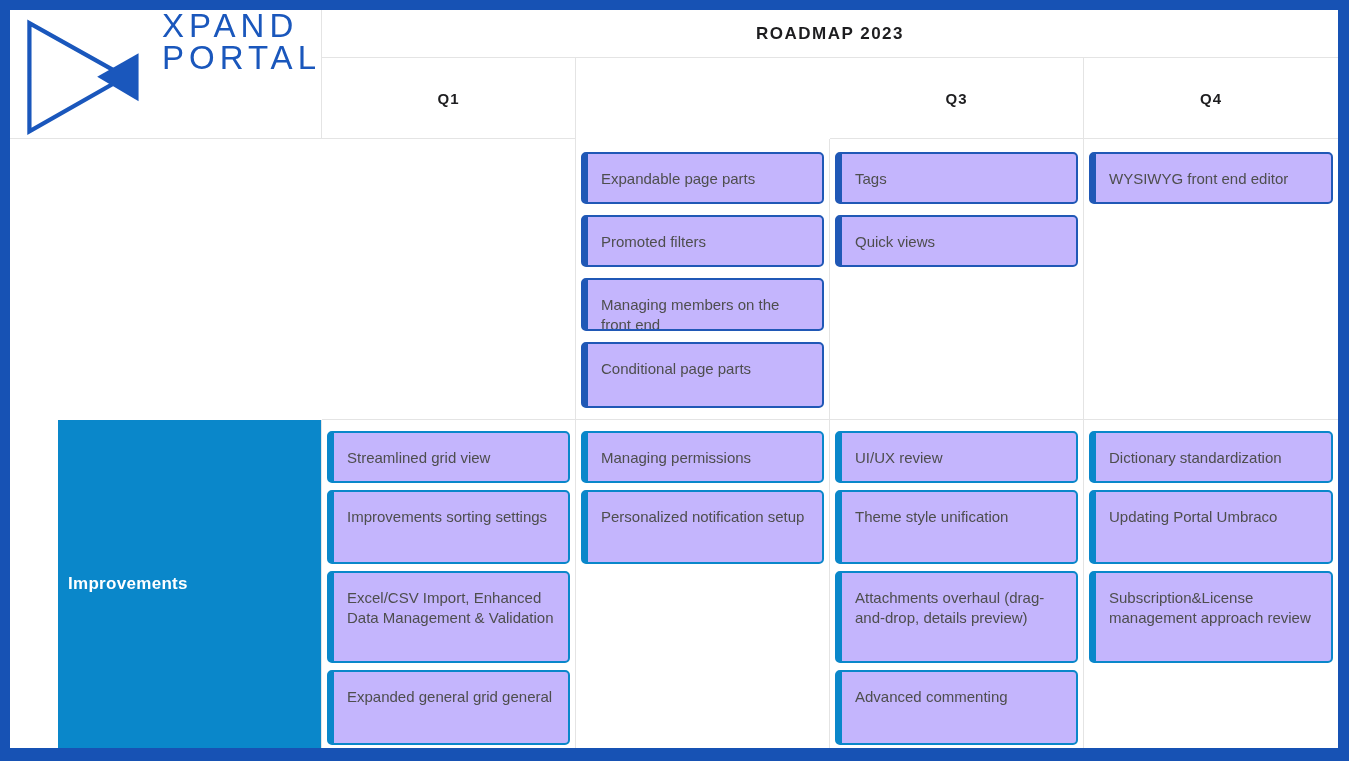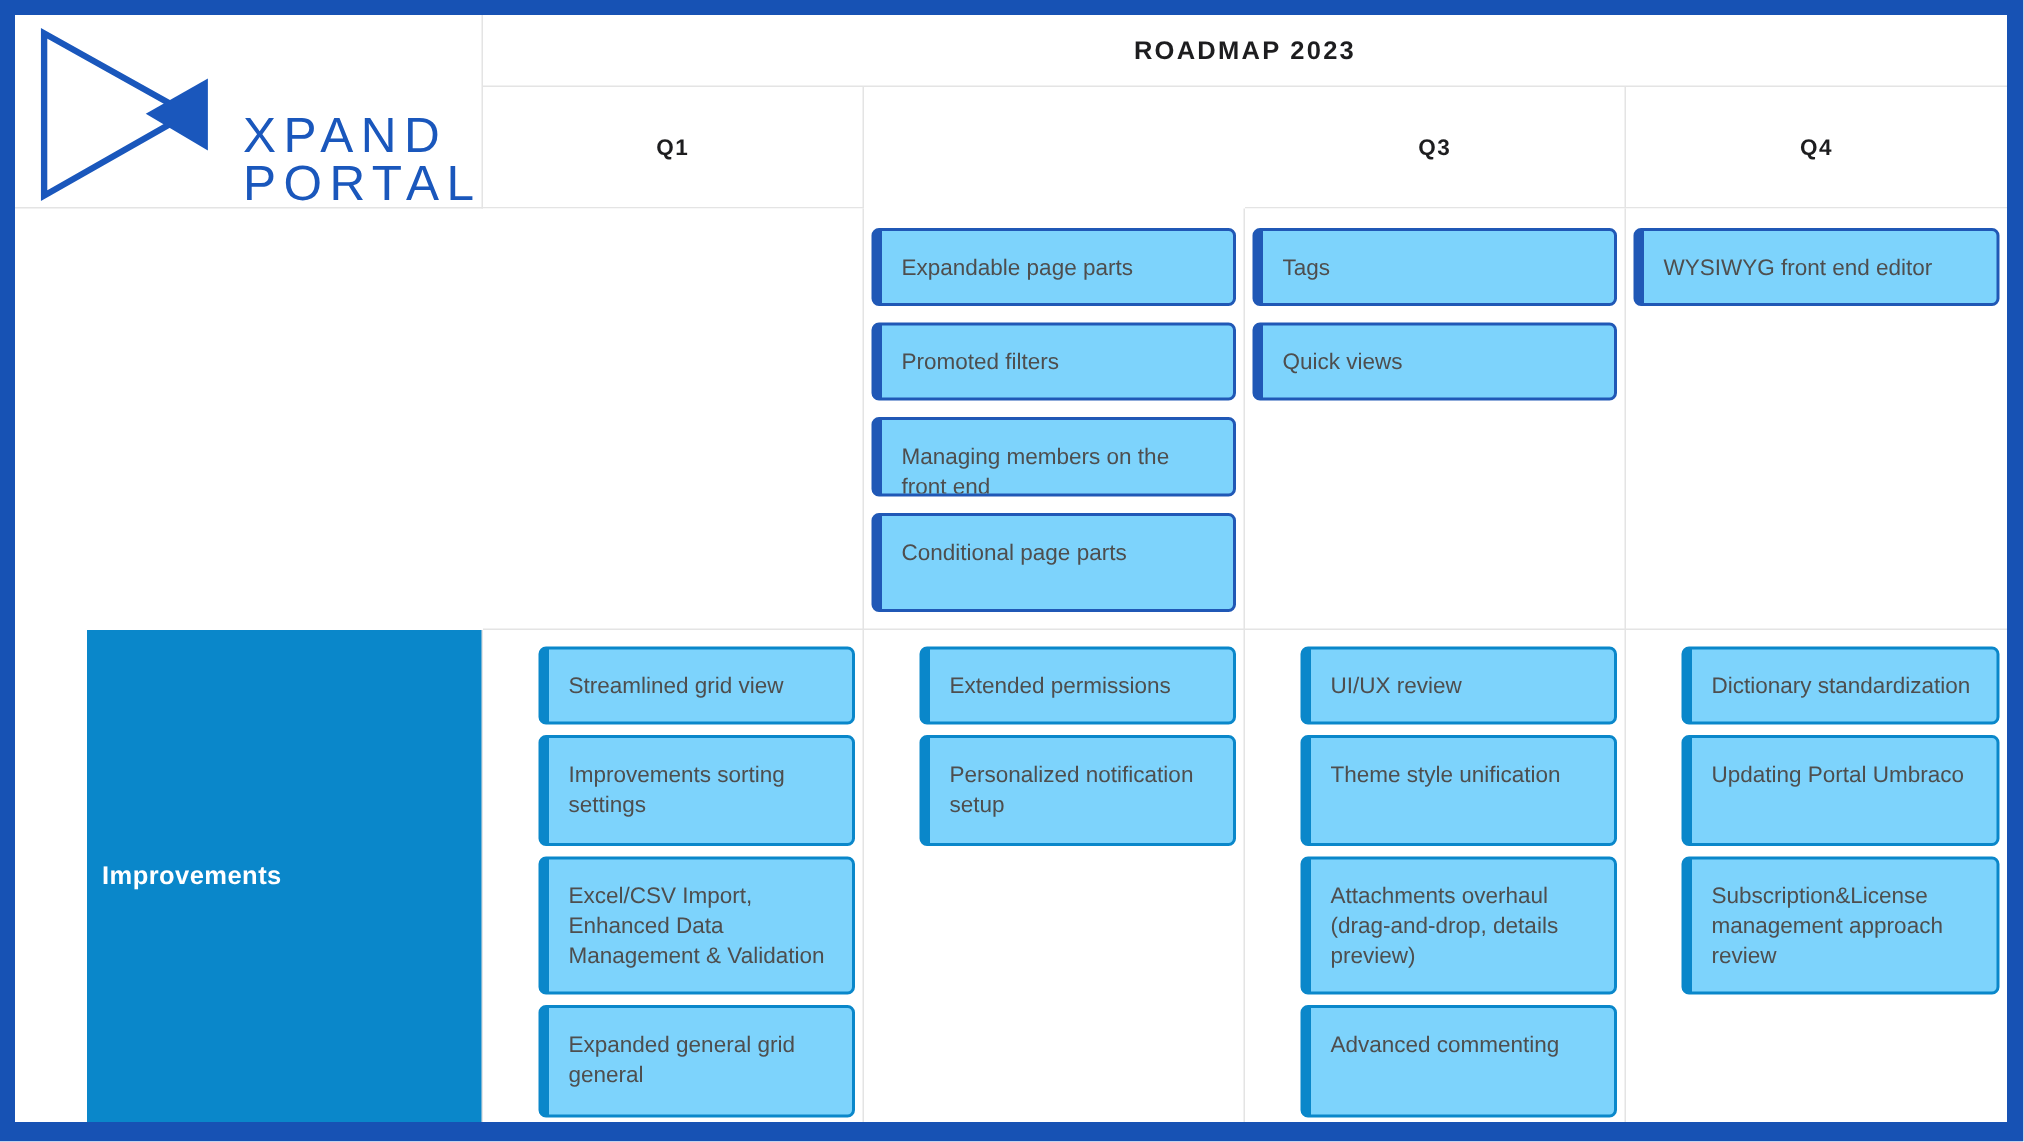--- a/index.html
+++ b/index.html
@@ -27,21 +27,21 @@
     grid-template-rows:48px 81px 281px 328px;
     background:#ffffff;
   }
   .cell{box-sizing:border-box;background:#fff;}
   .br{border-right:1px solid var(--line);}
   .bb{border-bottom:1px solid var(--line);}
 
   
   .logo-cell{
     grid-column:1;grid-row:1 / 3;
-    display:flex;align-items:flex-end;
+    display:flex;align-items:flex-start;
     padding-left:10px;
   }
   .logo-text{
     margin-left:14px;
     color:var(--logo-blue);
     font-size:33px;line-height:32px;
     letter-spacing:5px;
     font-weight:400;
   }
 
@@ -79,27 +79,26 @@
   }
   .qbody.nf{
     grid-template-rows:52px 52px 53px 66px;
     row-gap:11px;
     padding-top:13px;
   }
   .qbody.imp{
     grid-template-rows:52px 74px 92px 75px;
     row-gap:7px;
     padding-top:11px;
-    margin-left:32px;
   }
 
   
   .card{
     box-sizing:border-box;
-    background:#7dd3fc;
+    background:#c4b5fd;
     border-radius:5px;
     padding:15px 12px 6px 13px;
     font-size:15px;line-height:1.32;
     color:var(--card-ink);
     overflow:hidden;
   }
   .card.nf{
     border:2px solid var(--blue-card);
     border-left:7px solid var(--blue-card);
   }
@@ -153,21 +152,21 @@
     <div class="cell rowlabel imp br" style="grid-row:4">Improvements</div>
 
     <div class="cell qbody imp br" style="grid-column:2;grid-row:4">
       <div class="card imp">Streamlined grid view</div>
       <div class="card imp">Improvements sorting settings</div>
       <div class="card imp">Excel/CSV Import, Enhanced Data Management &amp; Validation</div>
       <div class="card imp">Expanded general grid general</div>
     </div>
 
     <div class="cell qbody imp br" style="grid-column:3;grid-row:4">
-      <div class="card imp">Extended permissions</div>
+      <div class="card imp">Managing permissions</div>
       <div class="card imp">Personalized notification setup</div>
     </div>
 
     <div class="cell qbody imp br" style="grid-column:4;grid-row:4">
       <div class="card imp">UI/UX review</div>
       <div class="card imp">Theme style unification</div>
       <div class="card imp">Attachments overhaul (drag-and-drop, details preview)</div>
       <div class="card imp">Advanced commenting</div>
     </div>
 

